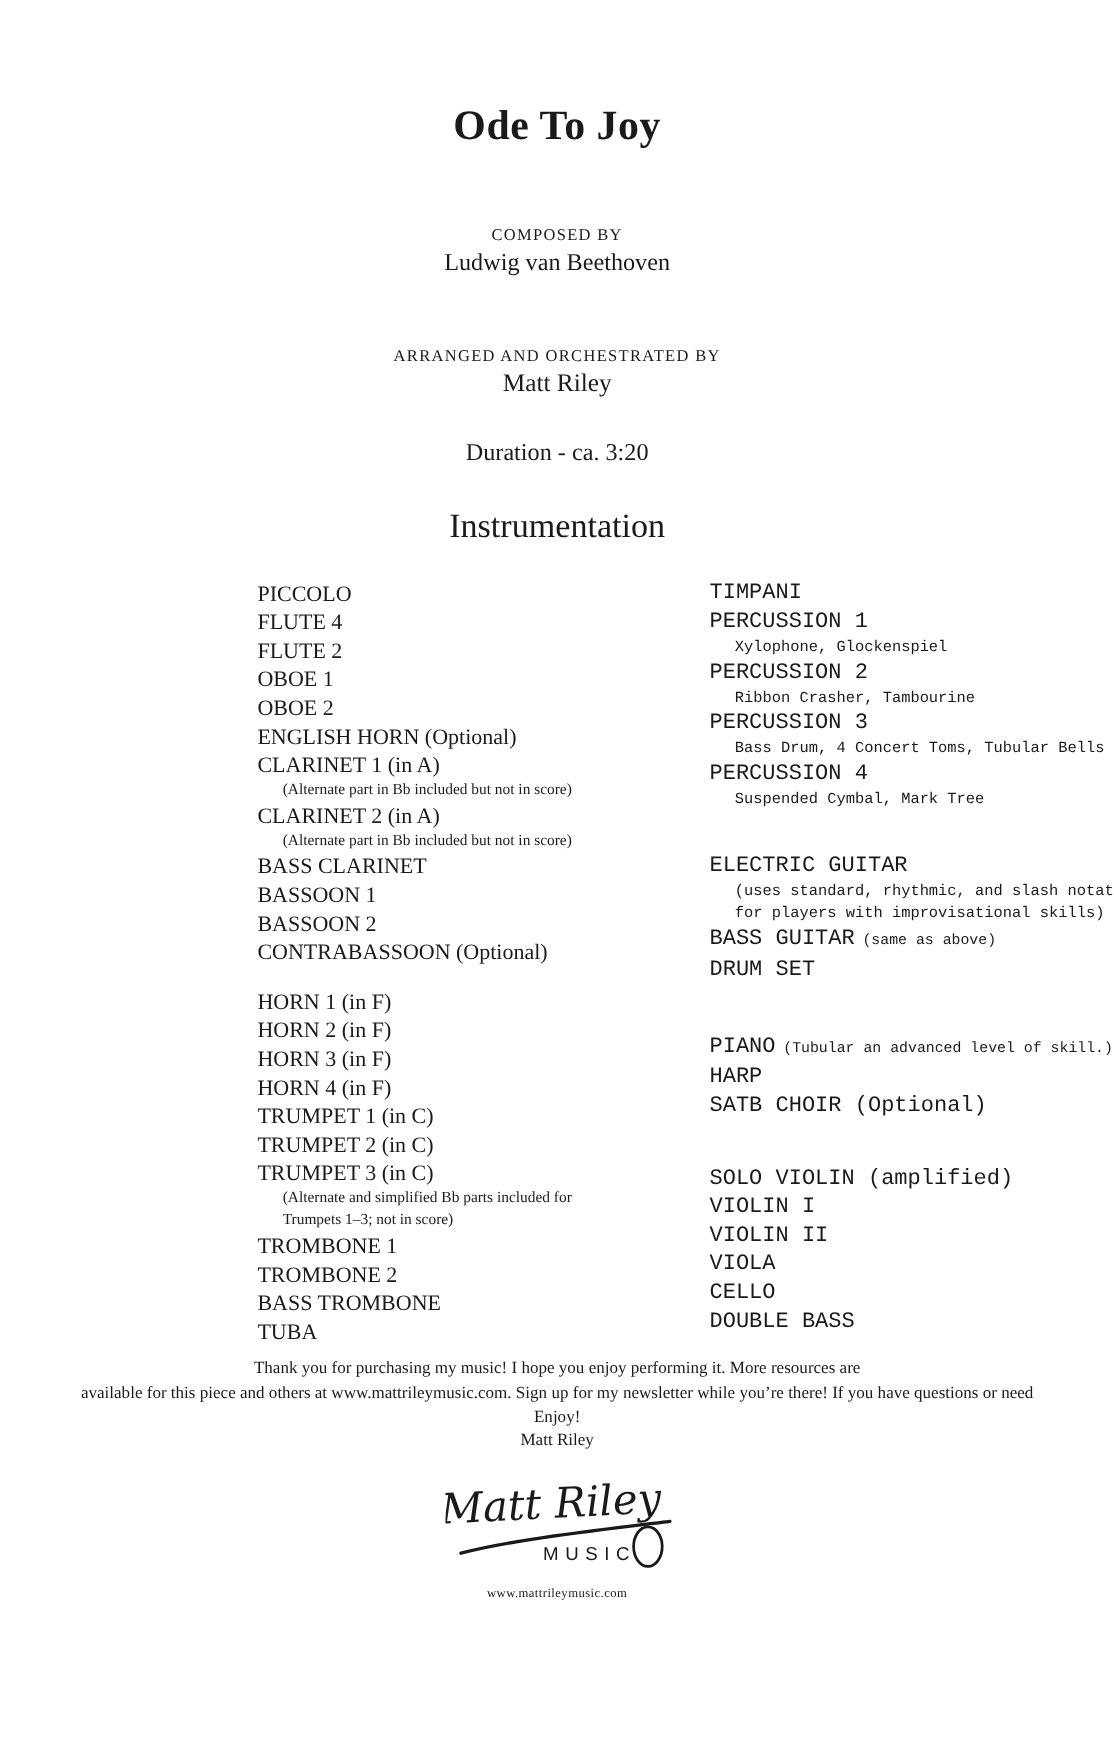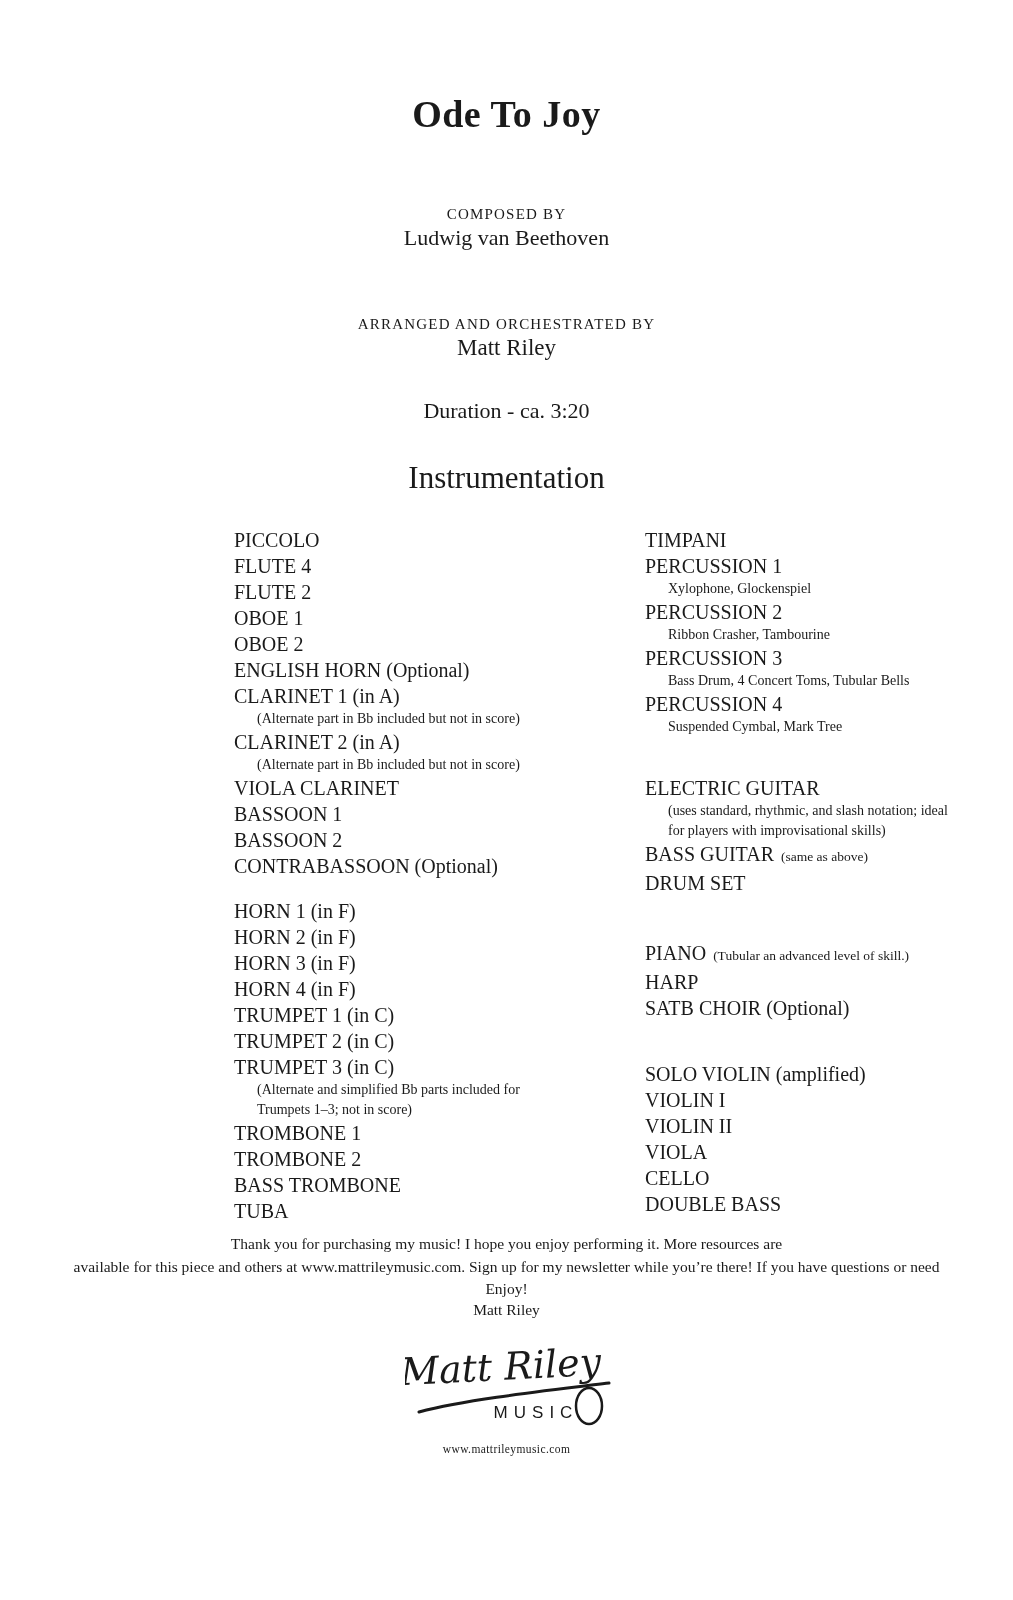--- a/index.html
+++ b/index.html
@@ -20,21 +20,21 @@
   .credit-name   { font-size: 22px; }
   .lbl-composed  { top: 206px; }
   .name-composer { top: 225px; }
   .lbl-arranged  { top: 316px; }
   .name-arranger { top: 335px; font-size: 23px; }
   .duration      { top: 398px; font-size: 22px; }
   .inst-heading  { top: 460px; font-size: 31px; }
 
   .col { position: absolute; top: 527px; }
   .col-left  { left: 234px; width: 380px; }
-  .col-right { left: 645px; width: 360px; }
+  .col-right { left: 645px; width: 360px; font-family: Liberation Mono, monospace; }
 
   .inst { font-size: 20px; line-height: 26px; white-space: nowrap; }
   .sub  { font-size: 14px; line-height: 20px; padding-left: 23px; white-space: nowrap; }
   .inote { font-size: 13.5px; margin-left: 7px; }
   .mt-horns  { margin-top: 19px; }
   .mt-guitar { margin-top: 38px; }
   .mt-piano  { margin-top: 44px; }
   .mt-solo   { margin-top: 40px; }
 
   .footer-block { top: 1232px; font-size: 15.5px; }
@@ -67,21 +67,21 @@
   <div class="inst">PICCOLO</div>
   <div class="inst">FLUTE 4</div>
   <div class="inst">FLUTE 2</div>
   <div class="inst">OBOE 1</div>
   <div class="inst">OBOE 2</div>
   <div class="inst">ENGLISH HORN (Optional)</div>
   <div class="inst">CLARINET 1 (in A)</div>
   <div class="sub">(Alternate part in Bb included but not in score)</div>
   <div class="inst">CLARINET 2 (in A)</div>
   <div class="sub">(Alternate part in Bb included but not in score)</div>
-  <div class="inst">VIOLA CLARINET</div>
+  <div class="inst">BASS CLARINET</div>
   <div class="inst">BASSOON 1</div>
   <div class="inst">BASSOON 2</div>
   <div class="inst">CONTRABASSOON (Optional)</div>
   <div class="inst mt-horns">HORN 1 (in F)</div>
   <div class="inst">HORN 2 (in F)</div>
   <div class="inst">HORN 3 (in F)</div>
   <div class="inst">HORN 4 (in F)</div>
   <div class="inst">TRUMPET 1 (in C)</div>
   <div class="inst">TRUMPET 2 (in C)</div>
   <div class="inst">TRUMPET 3 (in C)</div>

